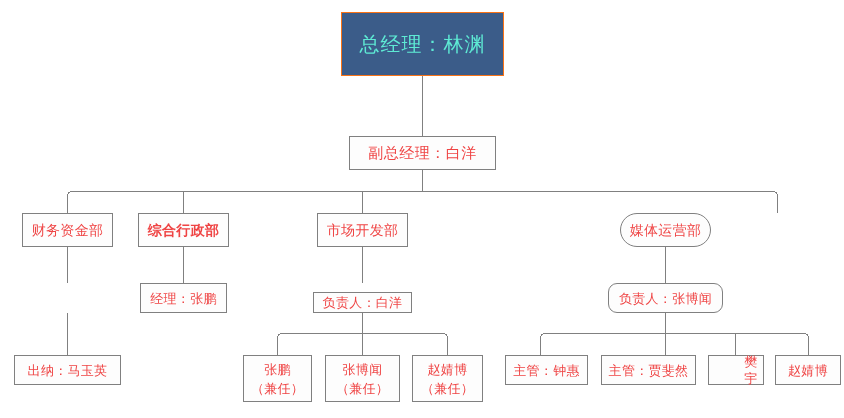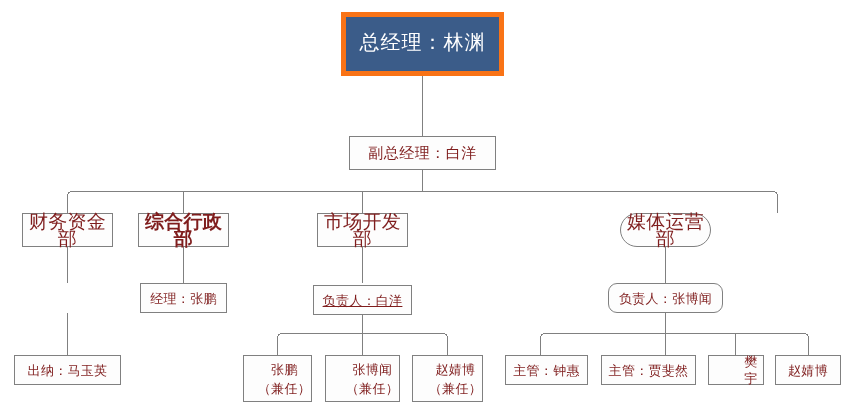--- a/index.html
+++ b/index.html
@@ -27,46 +27,44 @@
   }
   .node {
     position: absolute;
     box-sizing: border-box;
     display: flex;
     align-items: center;
     justify-content: center;
     text-align: center;
     background: #fdfdfd;
     border: 1px solid #808080;
-    color: #7f1d1d;
+    color: #ef4444;
     font-size: 13px;
     line-height: 17px;
     white-space: pre-line;
     letter-spacing: 0.3px;
   }
   .node.root {
     background: #3b5c89;
-    border: 5px solid #f97316;
-    color: #ffffff;
+    border: 1px solid #f97316;
+    color: #5eead4;
     font-size: 20px;
     line-height: 26px;
     letter-spacing: 1px;
-    font-family: Liberation Mono, monospace;
   }
   .node.level2 {
     font-size: 15px;
     line-height: 20px;
     letter-spacing: 0.5px;
   }
   .node.dept {
-    font-size: 19px;
+    font-size: 14px;
   }
   .node.two-line {
     line-height: 19px;
-    justify-content: flex-end;
   }
 </style>
 </head>
 <body>
 
 <div id="chart">
 
   <svg id="connectors" viewBox="0 0 844 418" xmlns="http://www.w3.org/2000/svg">
     <g fill="none" stroke="#808080" stroke-width="1" shape-rendering="crispEdges">
 
@@ -115,21 +113,21 @@
 
   <div class="node dept" style="left:620px; top:213px; width:91px; height:34px;border-radius:17px;">
     <span>媒体运营部</span>
   </div>
 
 
   <div class="node" style="left:140px; top:283px; width:87px; height:30px;">
     <span>经理：张鹏</span>
   </div>
 
-  <div class="node" style="left:313px; top:285px; width:99px; height:30px;text-decoration:underline;">
+  <div class="node" style="left:313px; top:292px; width:99px; height:21px;">
     <span>负责人：白洋</span>
   </div>
 
   <div class="node" style="left:608px; top:283px; width:115px; height:30px;border-radius:9px;">
     <span>负责人：张博闻</span>
   </div>
 
   <div class="node" style="left:14px; top:355px; width:107px; height:30px;">
     <span>出纳：马玉英</span>
   </div>

